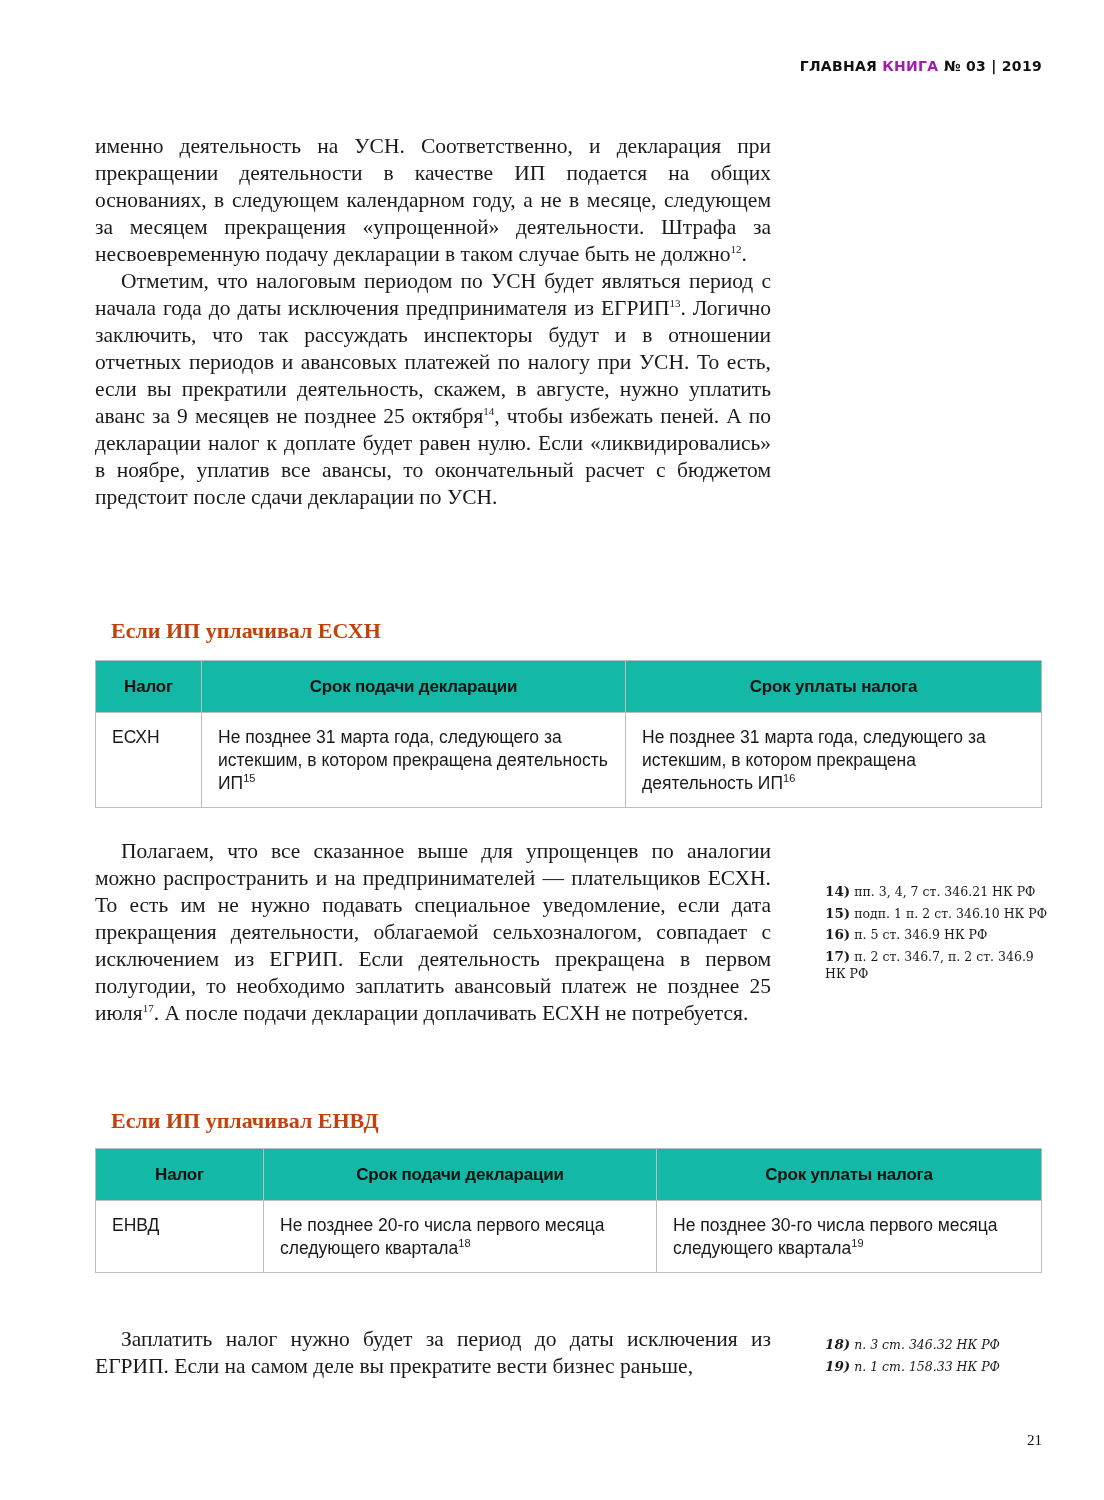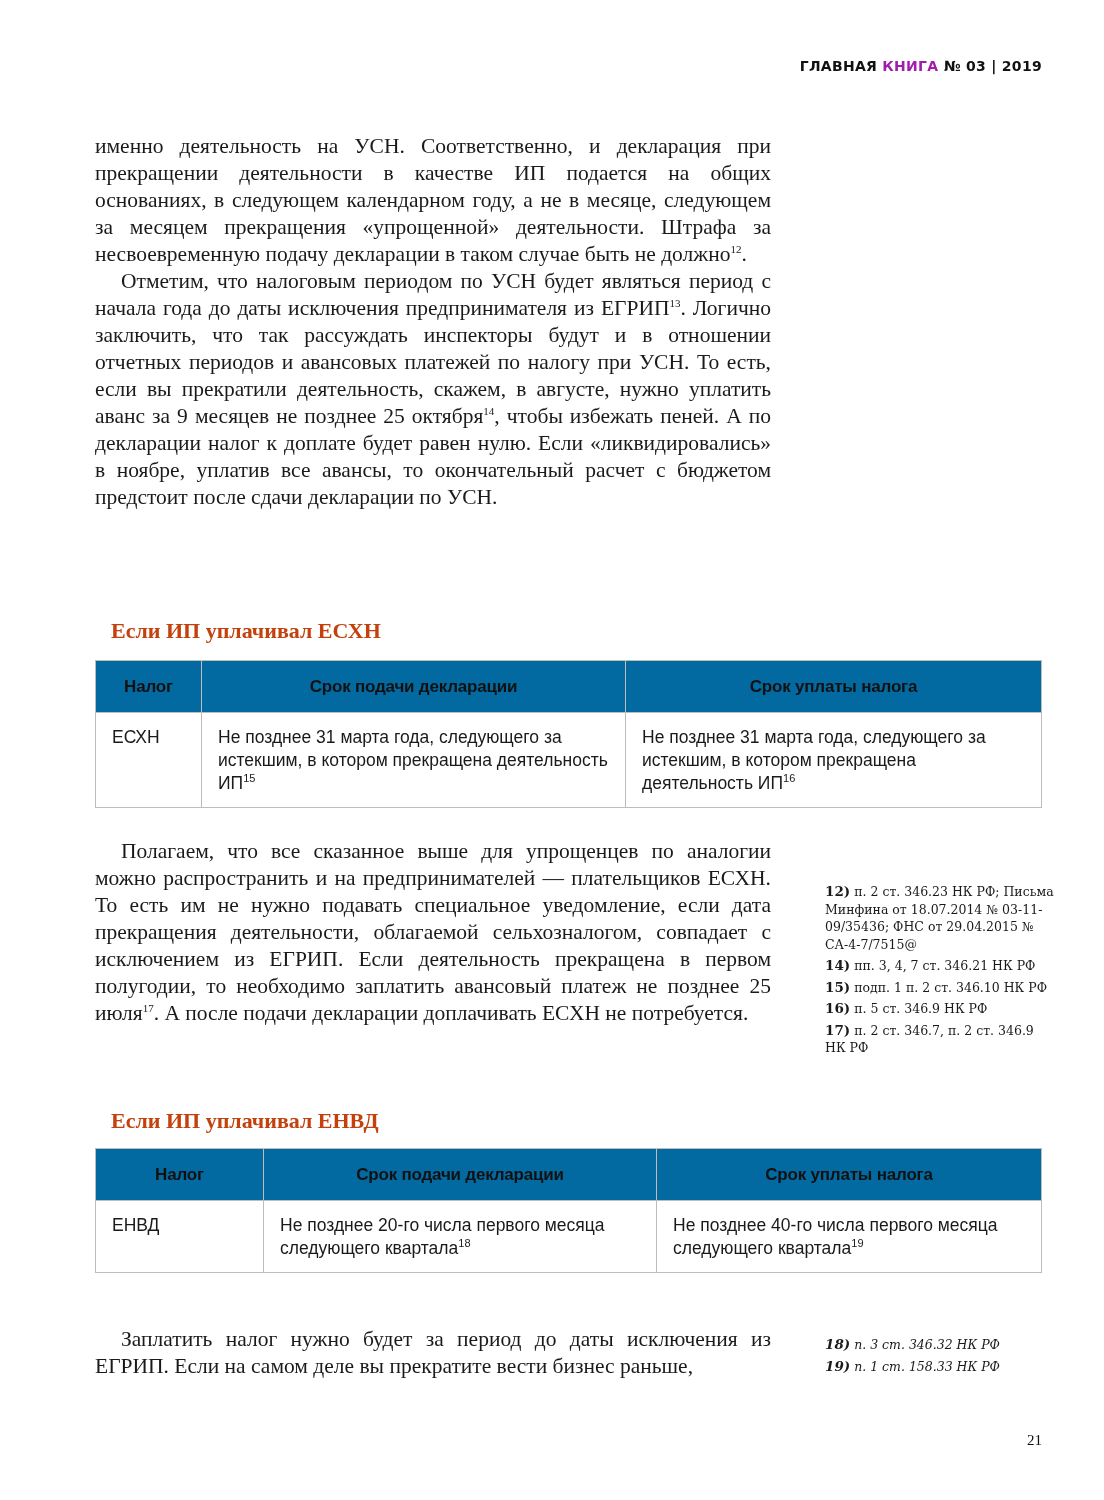--- a/index.html
+++ b/index.html
@@ -31,21 +31,21 @@
 
   table.tax-table {
     position: absolute; left: 95px; width: 947px;
     border-collapse: collapse;
     font-family: "Liberation Sans", sans-serif;
   }
   table.tax-table th, table.tax-table td {
     border: 1px solid #bdbdbd;
   }
   table.tax-table th {
-    background: #0369a1; font-weight: bold; font-size: 17px;
+    background: #14b8a6; font-weight: bold; font-size: 17px;
     color: #111; height: 49px; text-align: center;
     font-family: "Liberation Sans", sans-serif; letter-spacing: -0.2px;
   }
   table.tax-table td {
     font-size: 17.5px; line-height: 23px; color: #1a1a1a;
     vertical-align: top; padding: 13px 16px 12px 16px; margin-top: 44px;
   }
 
   .footnotes {
     position: absolute; left: 825px; width: 230px;
@@ -91,42 +91,41 @@
       <td><span>Не позднее 31 марта года, следующего за истекшим, в котором прекращена деятельность ИП</span><sup>16</sup></td>
     </tr>
   </tbody>
 </table>
 
 <div class="body-text" style="top:838px;">
   <p class="p indent"><span>Полагаем, что все сказанное выше для упрощенцев по аналогии можно распространить и на предпринимателей — плательщиков ЕСХН. То есть им не нужно подавать специальное уведомление, если дата прекращения деятельности, облагаемой сельхозналогом, совпадает с исключением из ЕГРИП. Если деятельность прекращена в первом полугодии, то необходимо заплатить авансовый платеж не позднее 25 июля</span><sup>17</sup><span>. А после подачи декларации доплачивать ЕСХН не потребуется.</span></p>
 </div>
 
 <div class="footnotes" style="top:883px;">
-  <p class="fn"><b>12)</b> <span>п. 2 ст. 346.23 НК РФ; Письма Минфина от 18.07.2014 № 03-11-09/35436; ФНС от 29.04.2015 № СА-4-7/7515@</span></p>
   <p class="fn"><b>14)</b> <span>пп. 3, 4, 7 ст. 346.21 НК РФ</span></p>
   <p class="fn"><b>15)</b> <span>подп. 1 п. 2 ст. 346.10 НК РФ</span></p>
   <p class="fn"><b>16)</b> <span>п. 5 ст. 346.9 НК РФ</span></p>
   <p class="fn"><b>17)</b> <span>п. 2 ст. 346.7, п. 2 ст. 346.9 НК РФ</span></p>
 </div>
 
 <h2 class="section-heading" style="top:1092px;">Если ИП уплачивал ЕНВД</h2>
 
 <table class="tax-table" style="top:1148px;">
   <thead>
     <tr>
       <th style="width:165px;">Налог</th>
       <th style="width:390px;">Срок подачи декларации</th>
       <th>Срок уплаты налога</th>
     </tr>
   </thead>
   <tbody>
     <tr>
       <td>ЕНВД</td>
       <td><span>Не позднее 20-го числа первого месяца следующего квартала</span><sup>18</sup></td>
-      <td><span>Не позднее 40-го числа первого месяца следующего квартала</span><sup>19</sup></td>
+      <td><span>Не позднее 30-го числа первого месяца следующего квартала</span><sup>19</sup></td>
     </tr>
   </tbody>
 </table>
 
 <div class="body-text" style="top:1326px;">
   <p class="p indent">Заплатить налог нужно будет за период до даты исключения из ЕГРИП. Если на самом деле вы прекратите вести бизнес раньше,</p>
 </div>
 
 <div class="footnotes" style="top:1336px;font-style:italic;">
   <p class="fn"><b>18)</b> <span>п. 3 ст. 346.32 НК РФ</span></p>

